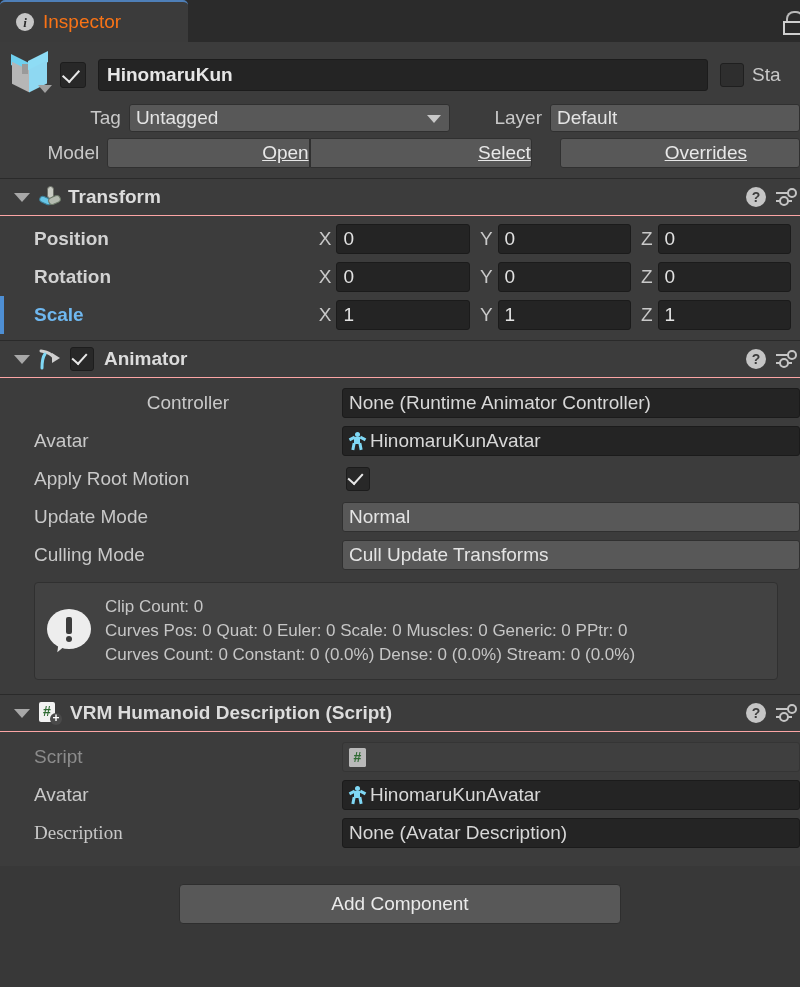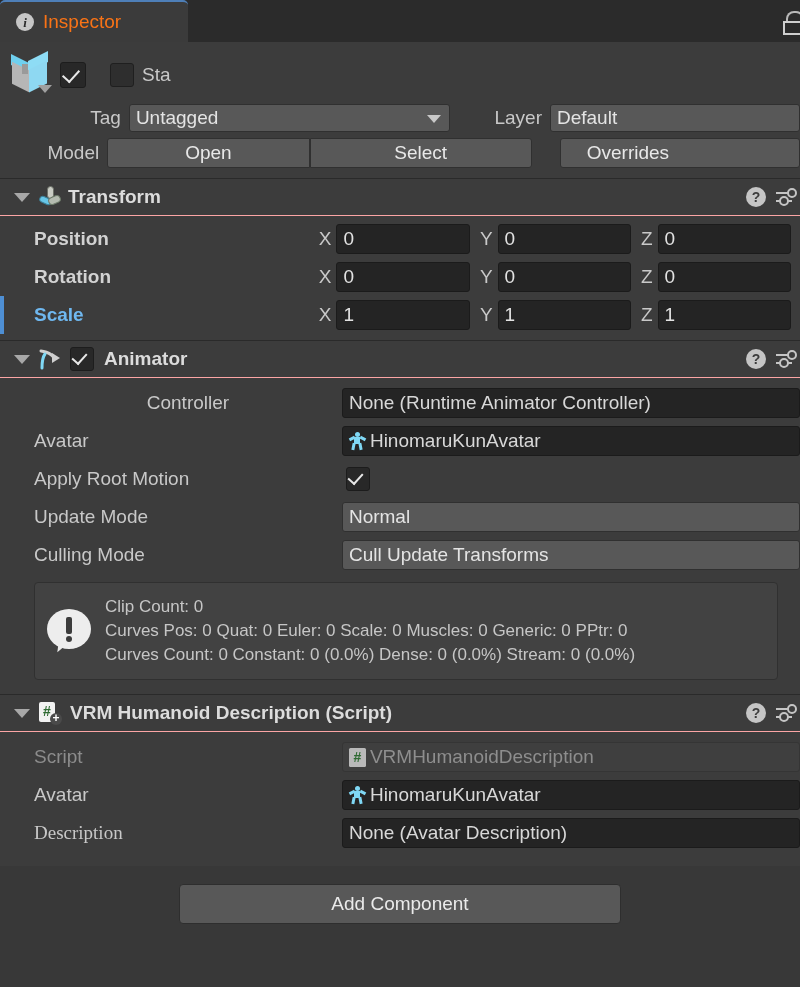--- a/index.html
+++ b/index.html
@@ -97,22 +97,22 @@
     display: flex; align-items: center; padding: 0 6px; font-size: 19px; color: #e4e4e4;
     position: relative;
   }
   .dropdown .dd-caret {
     position: absolute; right: 8px; top: 50%; margin-top: -3px;
     width:0;height:0;border-left:7px solid transparent;border-right:7px solid transparent;
     border-top:8px solid #c8c8c8;
   }
   .btn {
     height: 28px; background: #585858; border: 1px solid #303030;
-    display: flex; align-items: center; justify-content: center;
-    font-size: 19px; color: #e8e8e8;
+    display: flex; align-items: center; justify-content: flex-end;
+    font-size: 19px; color: #e8e8e8; text-decoration: underline;
   }
 
   
   .comp-header {
     position: relative; height: 36px; background: #3c3c3c;
     border-top: 1px solid #2a2a2a; border-bottom: 1px solid #fca5a5;
     display: flex; align-items: center;
   }
   .comp-body { background: #3c3c3c; position: relative; }
   .foldout {
@@ -262,20 +262,23 @@
       <span class="prefab-icon">
         <span class="box-top-l"></span>
           <span class="box-top-r"></span>
         <span class="box-left"></span>
           <span class="box-right"></span>
         <span class="tab-strip"></span>
         <span class="prefab-caret"></span>
       </span>
       <span class="obj-check">
         <span class="checkmark"></span>
+      </span>
+      <span class="name-field" style="max-width: 592px;">
+        <span>HinomaruKun</span>
       </span>
       <span class="static-check"></span>
       <span class="static-label">Sta</span>
     </div>
 
     <div class="row" style="padding: 0 0 6px 0;">
       <span class="lbl-right" style="width: 126px;">Tag</span>
       <span class="dropdown" style="width: 320px; margin-left: 8px;">
         <span>Untagged</span>
         <span class="dd-caret"></span>
@@ -479,21 +482,20 @@
         </span>
       </span>
     </div>
 
     <div class="comp-body" style="padding: 6px 0 14px 0;">
 
       <div class="frow">
         <span class="flabel dim" style="width: 312px;">Script</span>
         <span class="objfield dim" style="width: 450px;">
           <span class="script-ic">#</span>
-          <span>VRMHumanoidDescription</span>
         </span>
       </div>
 
       <div class="frow">
         <span class="flabel" style="width: 312px;">Avatar</span>
         <span class="objfield" style="width: 450px;">
           <span class="avatar-ic">
             <span class="hd"></span>
               <span class="bd"></span>
               <span class="aL"></span>

